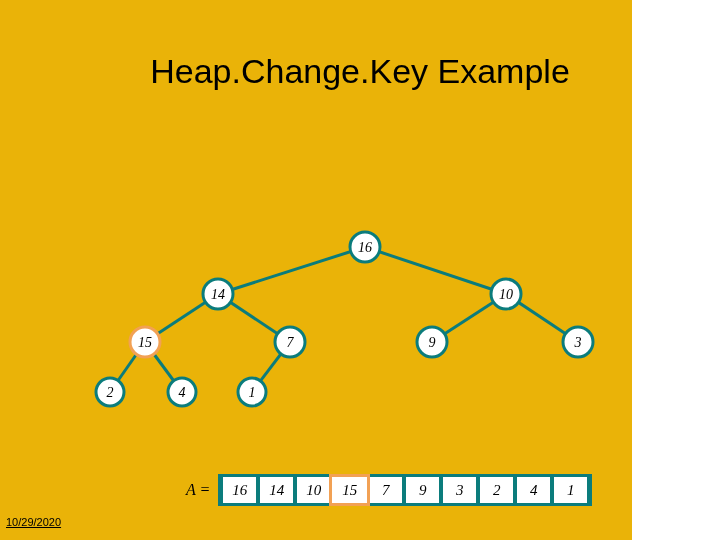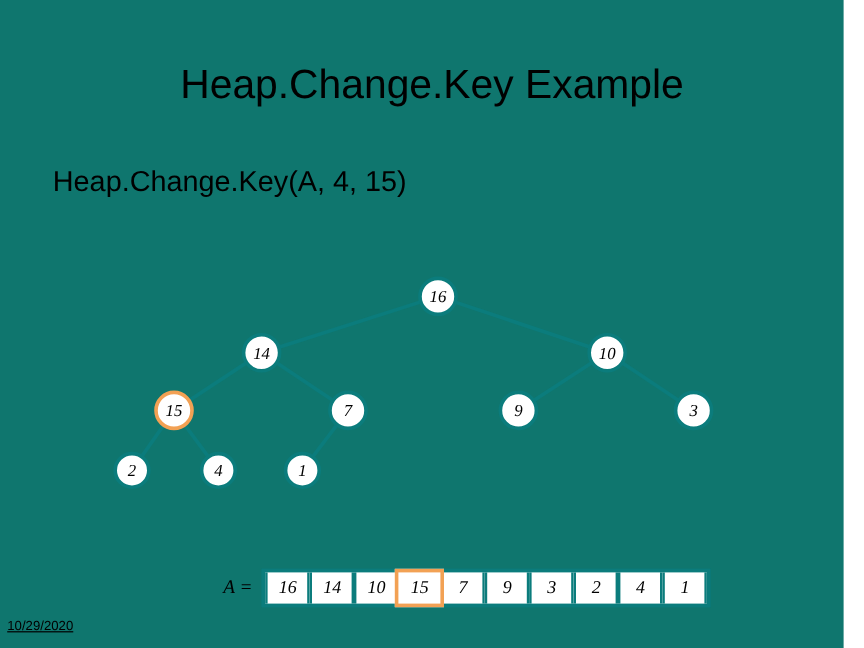--- a/index.html
+++ b/index.html
@@ -2,23 +2,23 @@
 <html><head>
 <meta charset="utf-8">
 <style>
   html, body {
     margin: 0;
     padding: 0;
     background: #ffffff;
   }
   #slide {
     position: relative;
-    width: 703px;
+    width: 632px;
     height: 540px;
-    background: #0f766e;
+    background: #eab308;
     overflow: hidden;
     font-family: "Liberation Sans", sans-serif;
   }
   #title {
     position: absolute;
     left: 0;
     top: 52px;
     width: 720px;
     text-align: center;
     font-size: 34px;
@@ -112,21 +112,20 @@
     text-decoration: underline;
   }
 </style>
 </head>
 <body>
 
 <div id="slide">
 
   <div id="title">Heap.Change.Key Example</div>
 
-  <div id="subtitle">Heap.Change.Key(A, 4, 15)</div>
 
   <svg id="tree-svg" viewBox="0 0 720 540">
       <line x1="365" y1="247" x2="218" y2="294" stroke="#0B7C7C" stroke-width="3"></line>
       <line x1="365" y1="247" x2="506" y2="294" stroke="#0B7C7C" stroke-width="3"></line>
       <line x1="218" y1="294" x2="145" y2="342" stroke="#0B7C7C" stroke-width="3"></line>
       <line x1="218" y1="294" x2="290" y2="342" stroke="#0B7C7C" stroke-width="3"></line>
       <line x1="506" y1="294" x2="432" y2="342" stroke="#0B7C7C" stroke-width="3"></line>
       <line x1="506" y1="294" x2="578" y2="342" stroke="#0B7C7C" stroke-width="3"></line>
       <line x1="145" y1="342" x2="110" y2="392" stroke="#0B7C7C" stroke-width="3"></line>
       <line x1="145" y1="342" x2="182" y2="392" stroke="#0B7C7C" stroke-width="3"></line>

